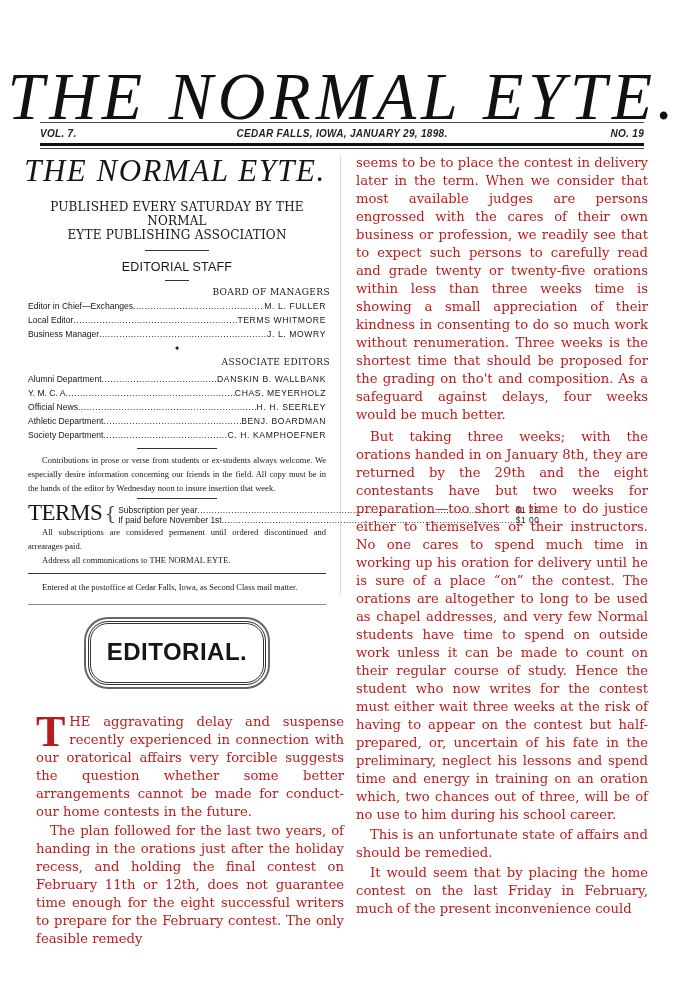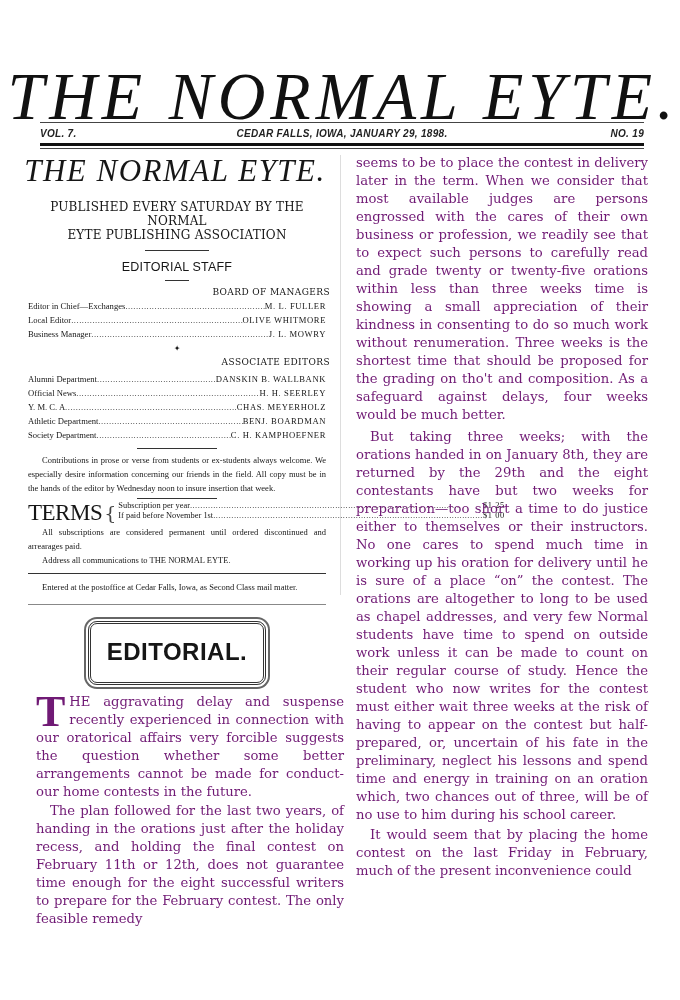--- a/index.html
+++ b/index.html
@@ -15,39 +15,39 @@
 
   .col-left { position: absolute; left: 24px; top: 154px; width: 306px; }
   .col-right { position: absolute; left: 356px; top: 154px; width: 292px; }
   .vdiv { position: absolute; left: 340px; top: 155px; width: 1px; height: 440px; background: #ddd; }
 
   .subtitle { font-family: "Liberation Serif", serif; font-style: italic; font-size: 31px; text-align: center; letter-spacing: 1.5px; line-height: 34px; margin-left: -4px; }
   .pub { font-family: "DejaVu Serif", serif; font-size: 12px; text-align: center; line-height: 14px; letter-spacing: 0.2px; margin-top: 12px; }
   .shortrule { width: 64px; height: 1px; background: #333; margin: 8px auto 9px; }
   .staff-head { font-family: Liberation Sans, sans-serif; font-size: 12.5px; text-align: center; letter-spacing: 0.2px; }
   .sec-head { font-family: "DejaVu Serif", serif; font-size: 9px; text-align: right; letter-spacing: 0.4px; line-height: 14px; }
-  .staff-row { display: flex; font-family: Liberation Serif, serif; font-size: 8.6px; line-height: 14px; white-space: nowrap; overflow: hidden; padding: 0 4px 0 4px; }
+  .staff-row { display: flex; font-family: Liberation Sans, sans-serif; font-size: 8.6px; line-height: 14px; white-space: nowrap; overflow: hidden; padding: 0 4px 0 4px; }
   .staff-row .role { flex: 0 0 auto; }
   .staff-row .dots { flex: 1 1 auto; overflow: hidden; letter-spacing: 0.5px; }
   .staff-row .dots::before { content: "........................................................................................................"; }
   .staff-row .name { flex: 0 0 auto; letter-spacing: 0.6px; }
   .star { font-size: 8px; text-align: center; line-height: 8px; margin: 4px 0 2px; }
   .small-para { font-family: Liberation Serif, serif; font-size: 8.5px; line-height: 14px; text-align: justify; padding: 0 4px; }
   .indent { text-indent: 14px; }
-  .terms { display: flex; align-items: flex-start; padding: 0 4px; margin-top: 2px; }
+  .terms { display: flex; align-items: flex-end; padding: 0 4px; margin-top: 2px; }
   .terms-word { font-family: "Liberation Serif", serif; font-size: 23px; line-height: 24px; letter-spacing: -0.5px; }
   .terms-brace { font-size: 19px; line-height: 24px; margin: 0 2px; color: #444; }
   .terms-lines { flex: 1; font-family: "DejaVu Serif", serif; font-size: 8.4px; line-height: 10px; }
   .terms-lines .staff-row { padding: 0; line-height: 10px; font-size: 8.4px; }
   .fullrule { height: 1px; background: #333; margin: 6px 4px 6px 4px; }
 
-  .editorial-box { width: 172px; height: 58px; margin: 16px auto 8px; border: 3px double #333; border-radius: 9px; position: relative; box-shadow: 0 0 0 2px #fff, 0 0 0 4px #666; }
+  .editorial-box { width: 172px; height: 58px; margin: 16px auto 28px; border: 3px double #333; border-radius: 20px; position: relative; box-shadow: 0 0 0 2px #fff, 0 0 0 4px #666; }
   .editorial-box span { position: absolute; left: 0; right: 0; top: 14px; text-align: center; font-family: "Liberation Sans", sans-serif; font-weight: bold; font-size: 24px; letter-spacing: 0.5px; }
 
-  .body-text { font-family: "DejaVu Serif", serif; font-size: 13.2px; line-height: 18px; text-align: justify; color: #701a75; }
+  .body-text { font-family: "DejaVu Serif", serif; font-size: 13.2px; line-height: 18px; text-align: justify; color: #b91c1c; }
   .body-text p { margin: 0; }
   .body-text p + p { margin-top: 1px; }
   .dropcap { float: left; font-family: "Liberation Serif", serif; font-weight: bold; font-size: 44px; line-height: 34px; margin: 2px 4px 0 0; }
   .editorial-body { padding-left: 16px; width: 308px; margin-left: -4px; }
 </style>
 </head>
 <body>
 
 <div class="masthead">
   <div class="masthead-title">THE NORMAL EYTE.</div>
@@ -75,45 +75,45 @@
   <div class="sec-head">BOARD OF MANAGERS</div>
   <div id="board-list">
       <div class="staff-row">
         <span class="role">Editor in Chief—Exchanges</span>
         <span class="dots"></span>
         <span class="name">M. L. FULLER</span>
       </div>
       <div class="staff-row">
         <span class="role">Local Editor</span>
         <span class="dots"></span>
-        <span class="name">OLIVE WHITMORE</span>
+        <span class="name">TERMS WHITMORE</span>
       </div>
       <div class="staff-row">
         <span class="role">Business Manager</span>
         <span class="dots"></span>
         <span class="name">J. L. MOWRY</span>
       </div>
     </div>
   <div class="star">✦</div>
   <div class="sec-head">ASSOCIATE EDITORS</div>
   <div id="assoc-list" style="margin-top:3px">
       <div class="staff-row">
         <span class="role">Alumni Department</span>
         <span class="dots"></span>
         <span class="name">DANSKIN B. WALLBANK</span>
       </div>
       <div class="staff-row">
+        <span class="role">Y. M. C. A</span>
+        <span class="dots"></span>
+        <span class="name">CHAS. MEYERHOLZ</span>
+      </div>
+      <div class="staff-row">
         <span class="role">Official News</span>
         <span class="dots"></span>
         <span class="name">H. H. SEERLEY</span>
-      </div>
-      <div class="staff-row">
-        <span class="role">Y. M. C. A</span>
-        <span class="dots"></span>
-        <span class="name">CHAS. MEYERHOLZ</span>
       </div>
       <div class="staff-row">
         <span class="role">Athletic Department</span>
         <span class="dots"></span>
         <span class="name">BENJ. BOARDMAN</span>
       </div>
       <div class="staff-row">
         <span class="role">Society Department</span>
         <span class="dots"></span>
         <span class="name">C. H. KAMPHOEFNER</span>
@@ -151,15 +151,16 @@
   <div class="body-text editorial-body">
     <p><span class="dropcap">T</span><span>HE aggravating delay and suspense recently experienced in connection with our oratorical affairs very forcible suggests the question whether some better arrangements cannot be made for conduct-our home contests in the future.</span></p>
     <p class="indent">The plan followed for the last two years, of handing in the orations just after the holiday recess, and holding the final contest on February 11th or 12th, does not guarantee time enough for the eight successful writers to prepare for the February contest. The only feasible remedy</p>
   </div>
 </div>
 
 <div class="col-right">
   <div class="body-text">
     <p>seems to be to place the contest in delivery later in the term. When we consider that most available judges are persons engrossed with the cares of their own business or profession, we readily see that to expect such persons to carefully read and grade twenty or twenty-five orations within less than three weeks time is showing a small appreciation of their kindness in consenting to do so much work without renumeration. Three weeks is the shortest time that should be proposed for the grading on tho't and composition. As a safeguard against delays, four weeks would be much better.</p>
     <p class="indent" style="margin-top:4px">But taking three weeks; with the orations handed in on January 8th, they are returned by the 29th and the eight contestants have but two weeks for preparation—too short a time to do justice either to themselves or their instructors. No one cares to spend much time in working up his oration for delivery until he is sure of a place “on” the contest. The orations are altogether to long to be used as chapel addresses, and very few Normal students have time to spend on outside work unless it can be made to count on their regular course of study. Hence the student who now writes for the contest must either wait three weeks at the risk of having to appear on the contest but half-prepared, or, uncertain of his fate in the preliminary, neglect his lessons and spend time and energy in training on an oration which, two chances out of three, will be of no use to him during his school career.</p>
+    <p class="indent" style="margin-top:2px">This is an unfortunate state of affairs and should be remedied.</p>
     <p class="indent" style="margin-top:2px">It would seem that by placing the home contest on the last Friday in February, much of the present inconvenience could</p>
   </div>
 </div>
 
 </body></html>

